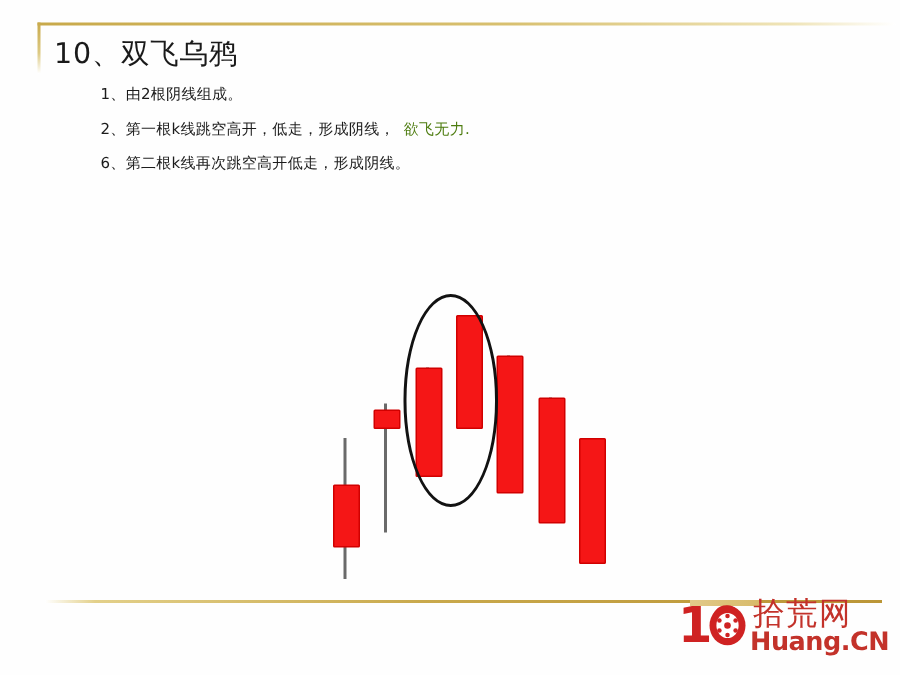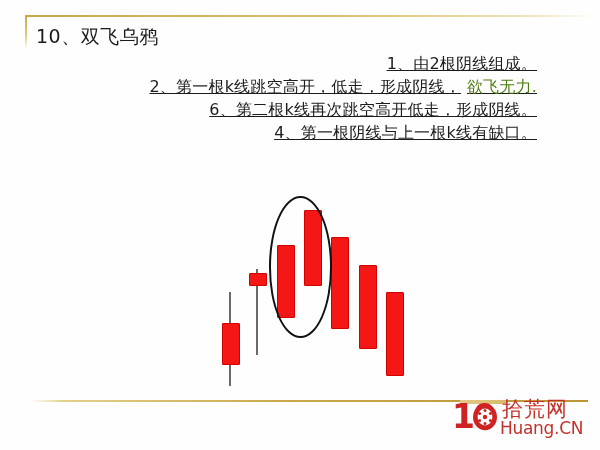--- a/index.html
+++ b/index.html
@@ -15,21 +15,20 @@
     position: relative;
   }
 
   #slide {
     position: absolute;
     left: 0;
     top: 0;
     width: 600px;
     height: 450px;
     background: #fefefe;
-    text-align: right;
   }
 
   
   .rule-top {
     position: absolute;
     left: 25px;
     top: 15px;
     width: 572px;
     height: 2px;
     background: linear-gradient(to right, #c8a94a 0%, #d8c070 55%, #efe4b8 88%, #ffffff 100%);
@@ -62,26 +61,25 @@
     letter-spacing: 0.5px;
     white-space: nowrap;
   }
   .bullets {
     position: absolute;
     left: 67px;
     top: 52px;
     width: 470px;
   }
   .bullet {
-    font-size: 16px;
+    font-size: 10px;
     line-height: 23px;
     color: #1c1c1c;
     white-space: nowrap;
     letter-spacing: 0.2px;
-    text-decoration: underline;
   }
   .hl {
     color: #4d7c0f;
     margin-left: 6px;
   }
 
   
   #chart {
     position: absolute;
     left: 190px;
@@ -152,21 +150,21 @@
     color: #c3322a;
     line-height: 23px;
     white-space: nowrap;
     letter-spacing: 1px;
   }
   .logo-en {
     position: absolute;
     left: 48px;
     top: 21px;
     font-size: 17px;
-    font-weight: normal;
+    font-weight: bold;
     color: #c3322a;
     line-height: 19px;
     white-space: nowrap;
     letter-spacing: -0.3px;
   }
 </style>
 </head>
 <body>
 
 <div id="slide">
@@ -179,23 +177,20 @@
 
   <div class="bullets">
     <div class="bullet">
       <span>1、由2根阴线组成。</span>
     </div>
     <div class="bullet">
       <span>2、第一根k线跳空高开，低走，形成阴线，</span><span class="hl">欲飞无力.</span>
     </div>
     <div class="bullet">
       <span>6、第二根k线再次跳空高开低走，形成阴线。</span>
-    </div>
-    <div class="bullet">
-      <span>4、第一根阴线与上一根k线有缺口。</span>
     </div>
   </div>
 
   <div id="chart">
       <div class="candle">
         <div class="wick" style="left: 38.7143px; top: 92.1333px; height: 93.8667px;"></div>
         <div class="body down" style="left: 31.7143px; top: 123.422px; width: 16px; height: 39.1111px;"></div>
       </div>
       <div class="candle">
         <div class="wick" style="left: 66.1429px; top: 68.6667px; height: 86.0444px;"></div>

